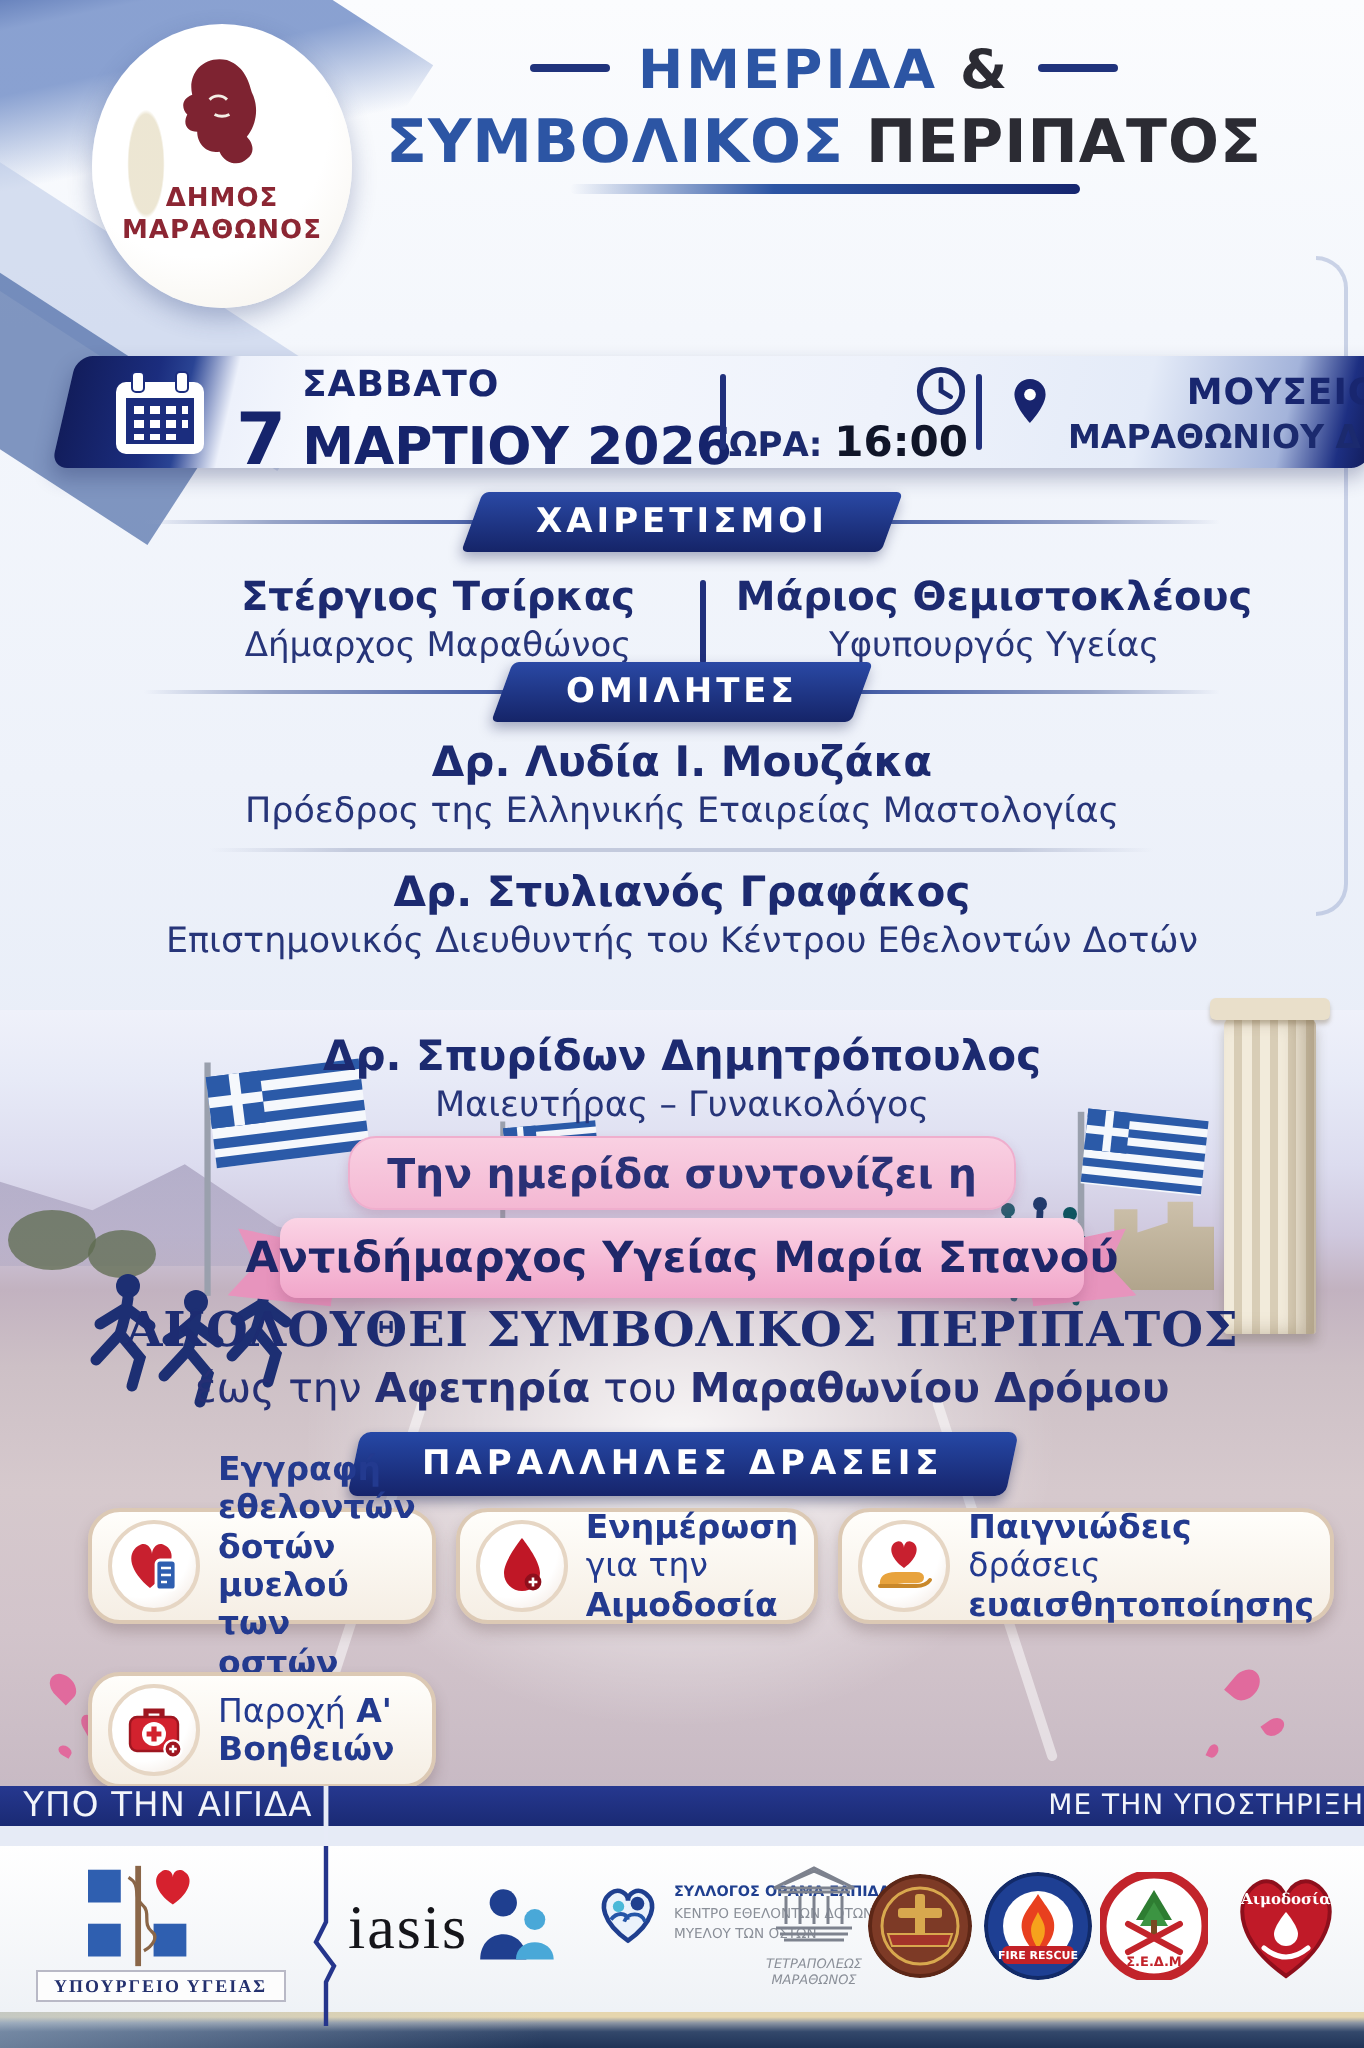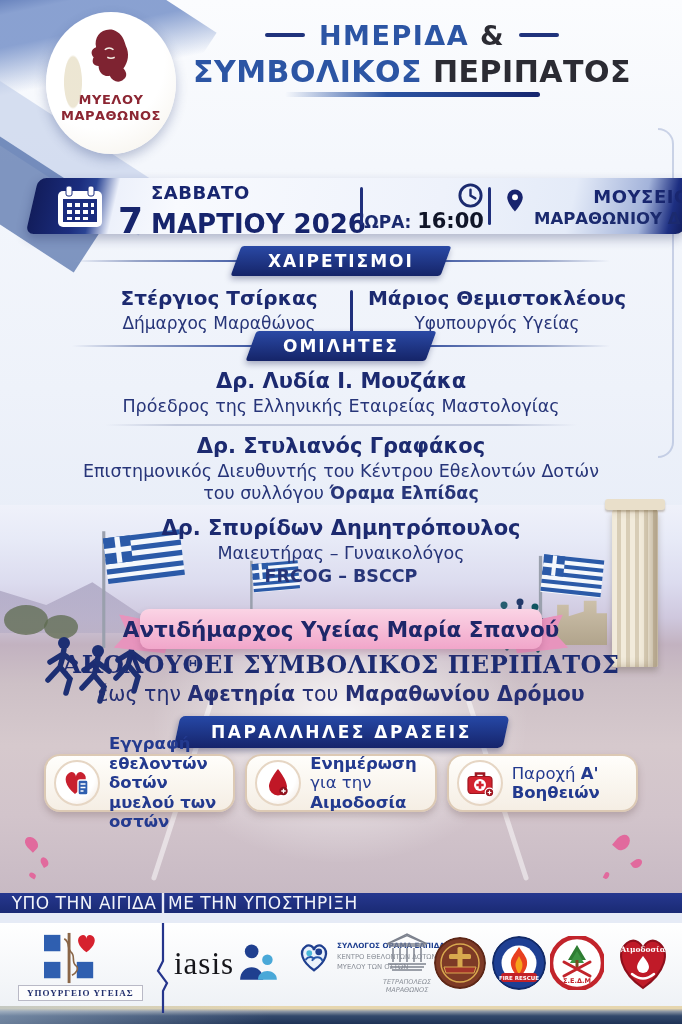--- a/index.html
+++ b/index.html
@@ -117,21 +117,21 @@
     display:flex;align-items:center;justify-content:center}
   .card-text{font-size:16.5px;line-height:1.18;color:#233a8f}
   .card-text b{font-weight:800}
 
   .drop{background:#e16a9d;border-radius:60% 60% 60% 0;z-index:2}
 
   
   .footer-bar{left:0;right:0;top:893px;height:20px;background:linear-gradient(180deg,#26388f,#1a2a74);
     display:flex;align-items:center;z-index:4}
   .footer-bar .left{width:168px;text-align:center;color:#f2f4fa;font-size:17px;letter-spacing:.5px}
-  .footer-bar .right{flex:1;text-align:left;color:#f2f4fa;font-size:17px;letter-spacing:.5px}
+  .footer-bar .right{flex:1;text-align:right;color:#f2f4fa;font-size:14px;letter-spacing:.5px}
   .logos{left:0;right:0;top:923px;height:83px;background:linear-gradient(180deg,#ffffff,#eff2f6);z-index:3}
   .ekg{left:152px;top:893px;z-index:5}
   .sea{left:0;right:0;top:1006px;height:18px;z-index:3;
     background:linear-gradient(180deg,#e6d6ae 0 14%,#8d96a4 30%,#33486b 55%,#1f3356 100%)}
   .sea::before{content:'';position:absolute;inset:0;background:linear-gradient(90deg,rgba(170,190,210,.55),rgba(170,190,210,0) 40%)}
   .ministry-caption{left:18px;top:985px;z-index:6;background:#fdfdfd;border:1px solid #b9b9c6;padding:2px 8px;
     font-family:"Liberation Serif","DejaVu Serif",serif;font-size:9px;font-weight:bold;color:#23306e;letter-spacing:1px}
   .iasis-text{font-family:"Liberation Serif","DejaVu Serif",serif;font-size:31px;color:#15151a;letter-spacing:1px}
   .orama-lines{font-size:6.8px;line-height:1.5;color:#8a8f98}
   .orama-lines .l1{color:#1f3f8f;font-weight:bold;font-size:7.2px}
@@ -151,21 +151,21 @@
   <div class="abs wedge3"></div>
   <div class="abs edge-line"></div>
 
   <div class="abs logo">
     <div class="laurel"></div>
     <svg width="62" height="64" viewBox="0 0 50 50" style="margin-top:12px">
       <path d="M27 4 C17 2 11 10 13 18 C8 20 9 24 11 26 C9 30 11 33 15 33 C15 38 19 42 24 41 C26 46 32 47 35 44 C39 41 37 37 35 35 C39 30 40 23 37 17 C35 9 32 6 27 4 Z" fill="#7e2331"></path>
       <path d="M20 20 c2 -2 5 -2 7 0 M22 26 c2 1 4 1 6 0" stroke="#f4efe6" stroke-width="1.2" fill="none"></path>
     </svg>
     <div class="muni">
-      <div>ΜΥΕΛΟΥ</div>
+      <div>ΔΗΜΟΣ</div>
       <div>ΜΑΡΑΘΩΝΟΣ</div>
     </div>
   </div>
 
   <div class="abs title-wrap">
     <div class="sub1">
       <span class="dash"></span><span>ΗΜΕΡΙΔΑ </span><span class="amp">&amp;</span><span class="dash"></span>
     </div>
     <div class="sub2">
       <span class="p1">ΣΥΜΒΟΛΙΚΟΣ </span><span class="p2">ΠΕΡΙΠΑΤΟΣ</span>
@@ -237,21 +237,20 @@
     <div class="rule"></div>
     <div class="chip"><span>ΟΜΙΛΗΤΕΣ</span></div>
   </div>
 
   <div class="abs speaker-name" style="top:369px">Δρ. Λυδία Ι. Μουζάκα</div>
   <div class="abs speaker-role" style="top:396px">Πρόεδρος της Ελληνικής Εταιρείας  Μαστολογίας</div>
   <div class="abs hair" style="top:424px;left:105px;right:105px"></div>
 
   <div class="abs speaker-name" style="top:434px">Δρ. Στυλιανός Γραφάκος</div>
   <div class="abs speaker-role" style="top:461px">Επιστημονικός Διευθυντής του Κέντρου Εθελοντών Δοτών</div>
-  <div class="abs speaker-role" style="top:483px"><span>του συλλόγου </span><b>Όραμα Ελπίδας</b></div>
   <div class="abs hair" style="top:508px;left:105px;right:105px"></div>
 
   <div class="abs speaker-name" style="top:516px;z-index:3">Δρ. Σπυρίδων Δημητρόπουλος</div>
   <div class="abs speaker-role" style="top:543px;z-index:3">Μαιευτήρας – Γυναικολόγος</div>
   <div class="abs speaker-role" style="top:566px;z-index:3;font-weight:600">FRCOG – BSCCP</div>
 
   <div class="abs scene">
     <div class="abs mountain"></div>
     <div class="abs bush" style="left:4px;top:100px;width:44px;height:30px"></div>
     <div class="abs bush" style="left:44px;top:110px;width:34px;height:24px"></div>
@@ -322,20 +321,23 @@
         <circle cx="24" cy="10" r="6" fill="#1d2f73" stroke="none"></circle>
         <path d="M24 16 C23 24 22 28 20 34 M20 34 L8 47 M20 34 L30 46 L26 60 M23 21 L10 29 M23 21 L35 30"></path>
         <circle cx="58" cy="18" r="6" fill="#1d2f73" stroke="none"></circle>
         <path d="M58 24 C57 32 56 36 54 42 M54 42 L42 55 M54 42 L64 54 L60 68 M57 29 L44 37 M57 29 L69 38"></path>
         <circle cx="92" cy="8" r="6" fill="#1d2f73" stroke="none"></circle>
         <path d="M92 14 C91 22 90 26 88 32 M88 32 L76 45 M88 32 L98 44 L94 58 M91 19 L78 27 M91 19 L103 28"></path>
       </g>
     </svg>
   </div>
 
+  <div class="abs coord-chip">
+    <span>Την ημερίδα συντονίζει η</span>
+  </div>
   <div class="abs walk1">ΑΚΟΛΟΥΘΕΙ ΣΥΜΒΟΛΙΚΟΣ ΠΕΡΙΠΑΤΟΣ</div>
 
   <div class="abs ribbon">
     <div class="ribbon-main">
       <span>Αντιδήμαρχος Υγείας Μαρία Σπανού</span>
     </div>
   </div>
   <div class="abs walk2">
     <span>έως την </span><b>Αφετηρία</b><span> του </span><b>Μαραθωνίου Δρόμου</b>
   </div>
@@ -362,20 +364,33 @@
       <div class="card-icon">
         <svg width="32" height="32" viewBox="0 0 32 32">
           <path d="M16 2 C16 2 7 13 7 19.5 a9 9 0 0 0 18 0 C25 13 16 2 16 2 Z" fill="#c01726"></path>
           <circle cx="21.5" cy="24" r="4.2" fill="#8e0f1c"></circle>
           <path d="M21.5 21.8 v4.4 M19.3 24 h4.4" stroke="#fff" stroke-width="1.3"></path>
         </svg>
       </div>
       <div class="card-text">
         <b>Ενημέρωση</b><span> για την</span><br>
         <b>Αιμοδοσία</b>
+      </div>
+    </div>
+    <div class="card">
+      <div class="card-icon">
+        <svg width="32" height="32" viewBox="0 0 32 32">
+          <path d="M16 17 C9 12 8 6 12 4 C14.5 2.8 16 5 16 7 C16 5 17.5 2.8 20 4 C24 6 23 12 16 17 Z" fill="#c8202f"></path>
+          <path d="M4 26 q-1 -7 8 -7 l10 0 q4 0 4 2.8 q0 2.8 -4 2.8 l-6 0" fill="#e8a33d"></path>
+          <path d="M4 26 l18 0 q5 0 7 -3" stroke="#c9882a" stroke-width="2" fill="none" stroke-linecap="round"></path>
+        </svg>
+      </div>
+      <div class="card-text">
+        <b>Παιγνιώδεις</b><span> δράσεις</span><br>
+        <b>ευαισθητοποίησης</b>
       </div>
     </div>
     <div class="card">
       <div class="card-icon">
         <svg width="32" height="32" viewBox="0 0 32 32">
           <path d="M12 10 v-3.5 h8 v3.5" fill="none" stroke="#9e1620" stroke-width="2.6"></path>
           <rect x="4" y="9.5" width="24" height="17" rx="3.5" fill="#d2222e" stroke="#9e1620" stroke-width="1.2"></rect>
           <circle cx="16" cy="18" r="6" fill="#fff"></circle>
           <path d="M16 14.3 v7.4 M12.3 18 h7.4" stroke="#d2222e" stroke-width="2.6"></path>
           <circle cx="25.5" cy="25.5" r="4.3" fill="#9e1620" stroke="#fff" stroke-width="1.2"></circle>

